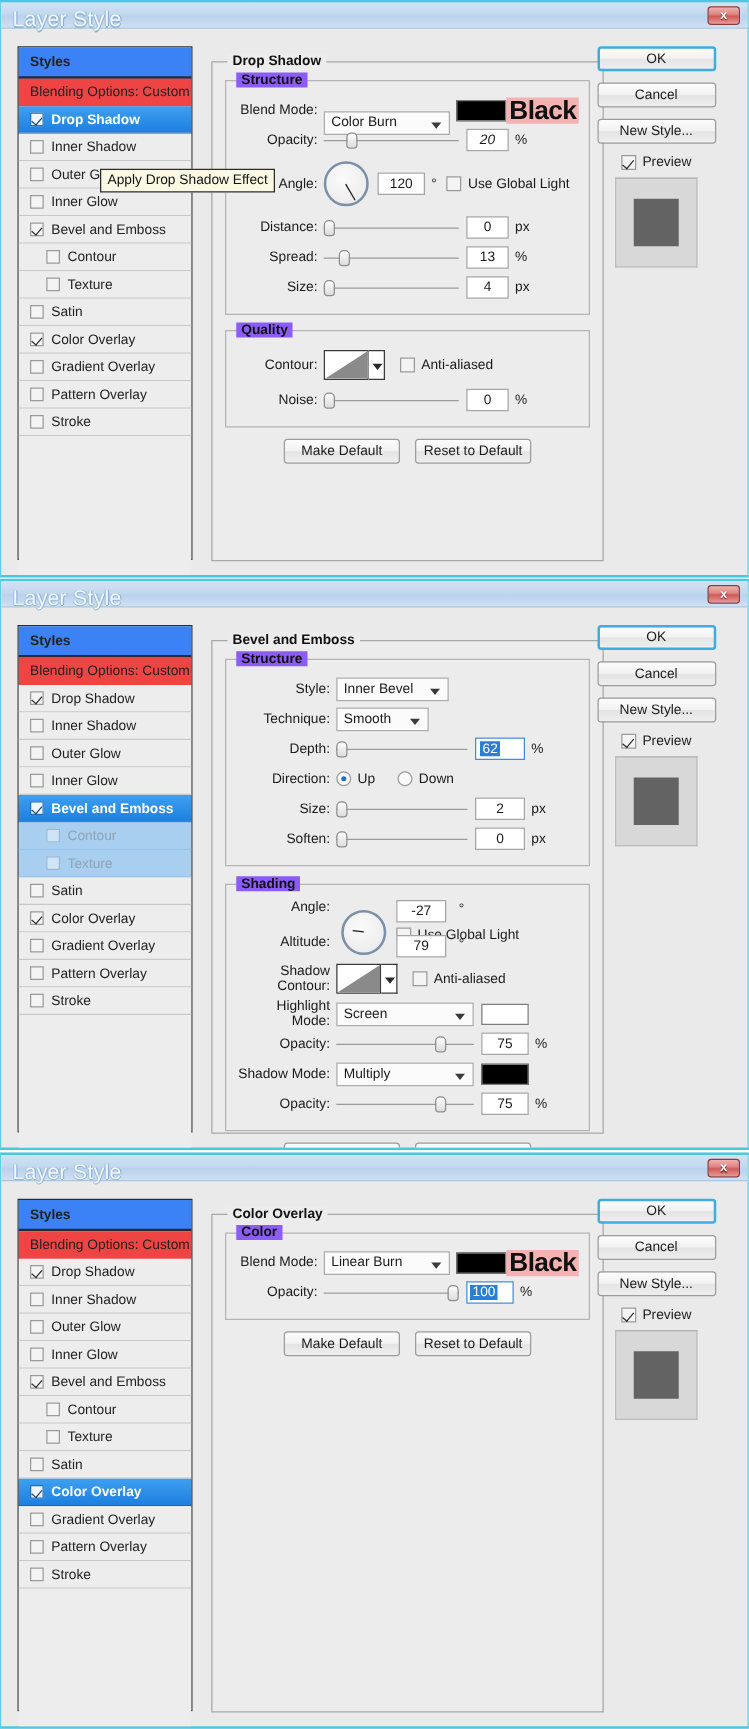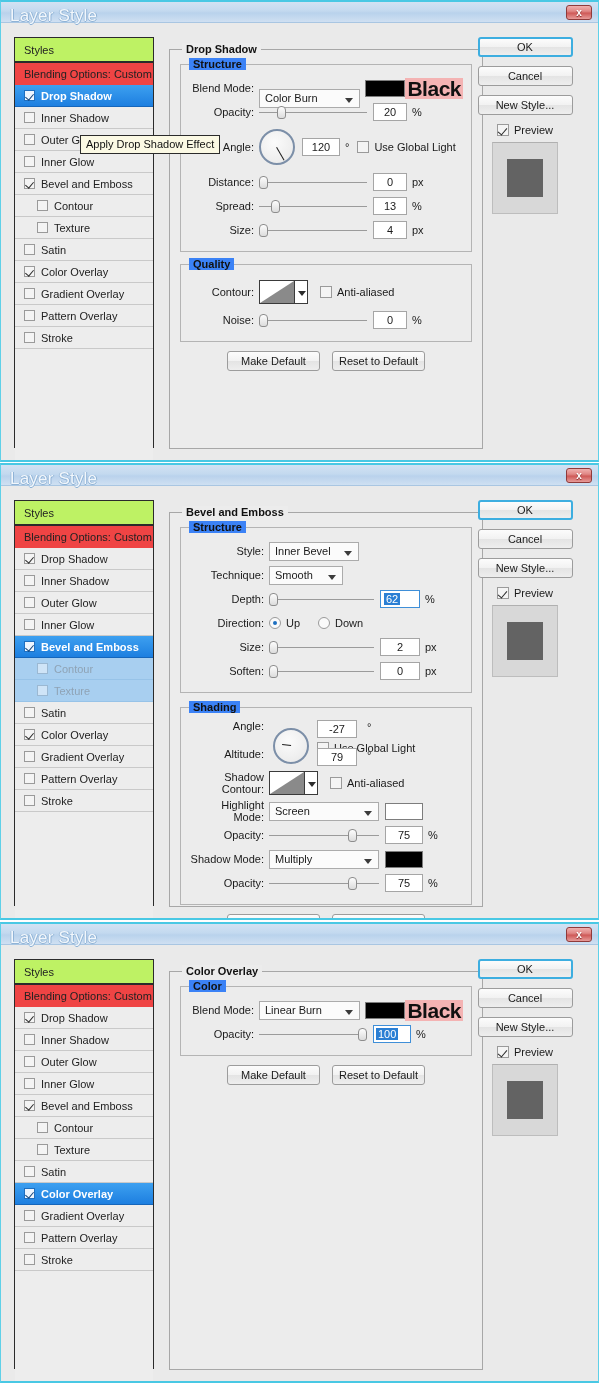--- a/index.html
+++ b/index.html
@@ -64,24 +64,25 @@
     position: absolute;
     left: 13px;
     width: 140px;
     background: #ffffff;
     border: 1px solid #2b2b2b;
   }
   .sty-head {
     height: 25px;
     line-height: 25px;
     padding-left: 9px;
-    background: #bef264;
+    background: #3b82f6;
     border-bottom: 2px solid #2b2b2b;
     font-size: 11px;
     color: #222;
+    font-weight: bold;
   }
   .sty-blending {
     height: 22px;
     line-height: 22px;
     padding-left: 9px;
     background: #ef4444;
     border-bottom: 1px solid #ef4444;
     font-size: 11px;
     color: #222;
   }
@@ -186,21 +187,21 @@
   }
   .gbox {
     position: relative;
     border: 1px solid #b4b4b4;
     margin: 12px 10px 0 10px;
     padding: 12px 8px 10px 8px;
   }
   .gbox > .legend {
     position: absolute;
     top: -7px; left: 8px;
-    background: #3b82f6;
+    background: #8b5cf6;
     padding: 0 4px;
     font-size: 11px;
     font-weight: bold;
     color: #111;
   }
   .panel > .legend-outer {
     position: absolute;
     top: -7px; left: 12px;
     background: #ececec;
     padding: 0 4px;
@@ -484,21 +485,21 @@
           <div class="swatch" style="margin-left:5px;"></div>
           <span class="blacktag">Black</span>
         </div>
 
         <div class="frow">
           <span class="lbl w70">Opacity:</span>
           <div class="slider" style="width:108px;">
             <div class="track"></div>
             <div class="thumb" style="left:18px;"></div>
           </div>
-          <div class="numbox" style="width:34px; margin-left:6px;">20</div>
+          <div class="numbox" style="width:34px; margin-left:6px;font-style:italic;">20</div>
           <span class="unit">%</span>
         </div>
 
         <div class="frow" style="height:44px;">
           <span class="lbl w70">Angle:</span>
           <div class="dial">
             <div class="needle" style="transform: rotate(-300deg);"></div>
           </div>
           <div class="numbox" style="width:38px; margin-left:7px;">120</div>
           <span class="unit">°</span>

